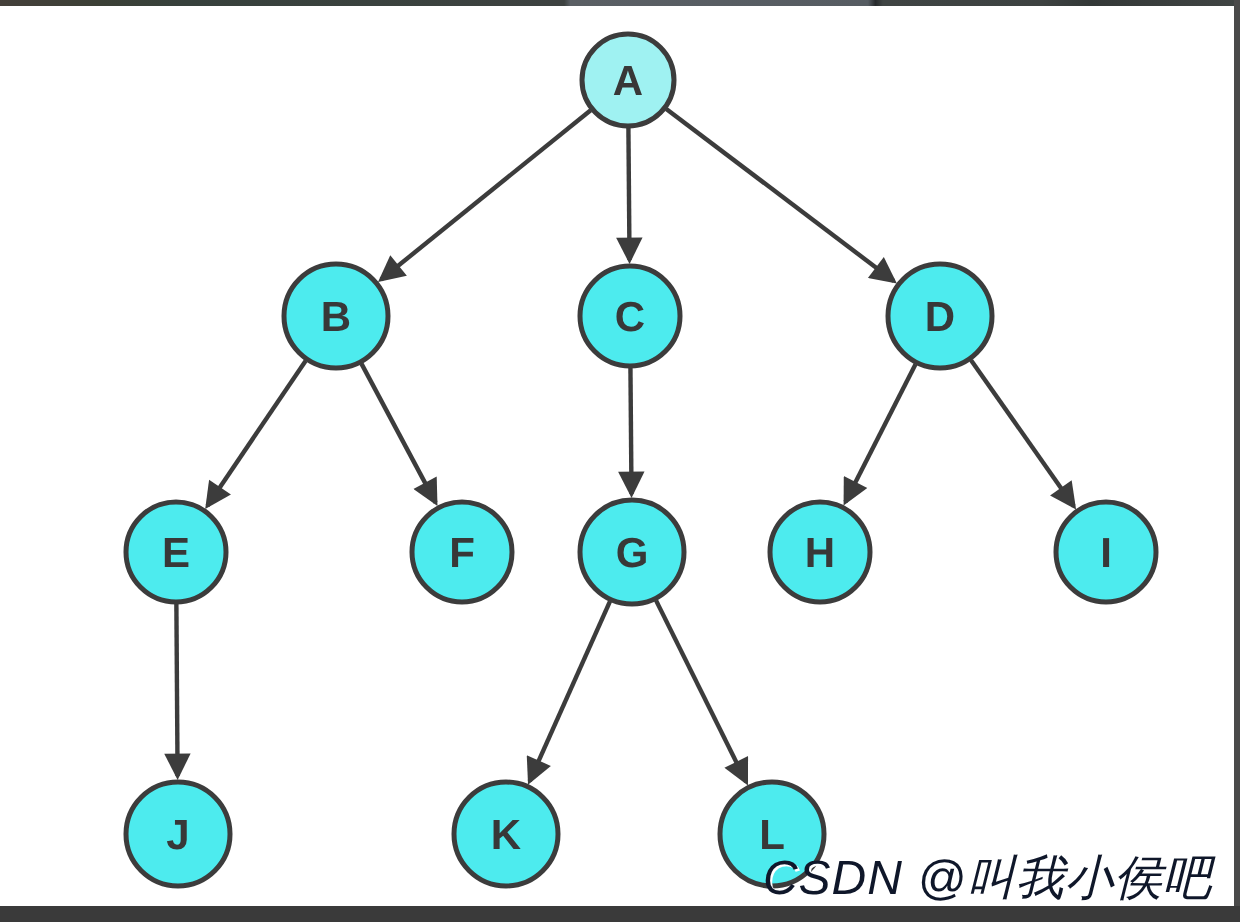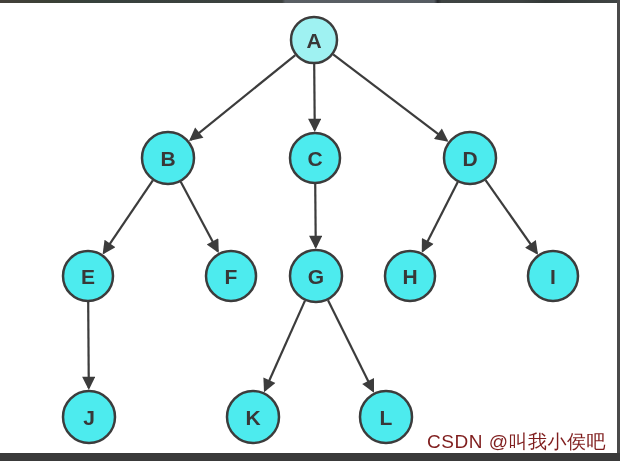--- a/index.html
+++ b/index.html
@@ -44,26 +44,27 @@
   }
   .node-label {
     font-family: "Liberation Sans", sans-serif;
     font-weight: bold;
     font-size: 21px;
   }
   .watermark {
     position: absolute;
     right: 14px;
     bottom: 6px;
-    font-size: 19px;
+    font-size: 24px;
     letter-spacing: 0.5px;
-    color: #7f1d1d;
+    color: #0f172a;
     text-shadow: 1px 1px 0 #ffffff;
     white-space: nowrap;
     user-select: none;
+    font-style: italic;
   }
 </style>
 </head>
 <body>
 
 <div class="screen">
   <div class="top-strip"></div>
   <div class="right-strip"></div>
   <div class="bottom-strip"></div>
   <svg class="tree" id="tree-svg" width="620" height="461" viewBox="0 0 620 461">

